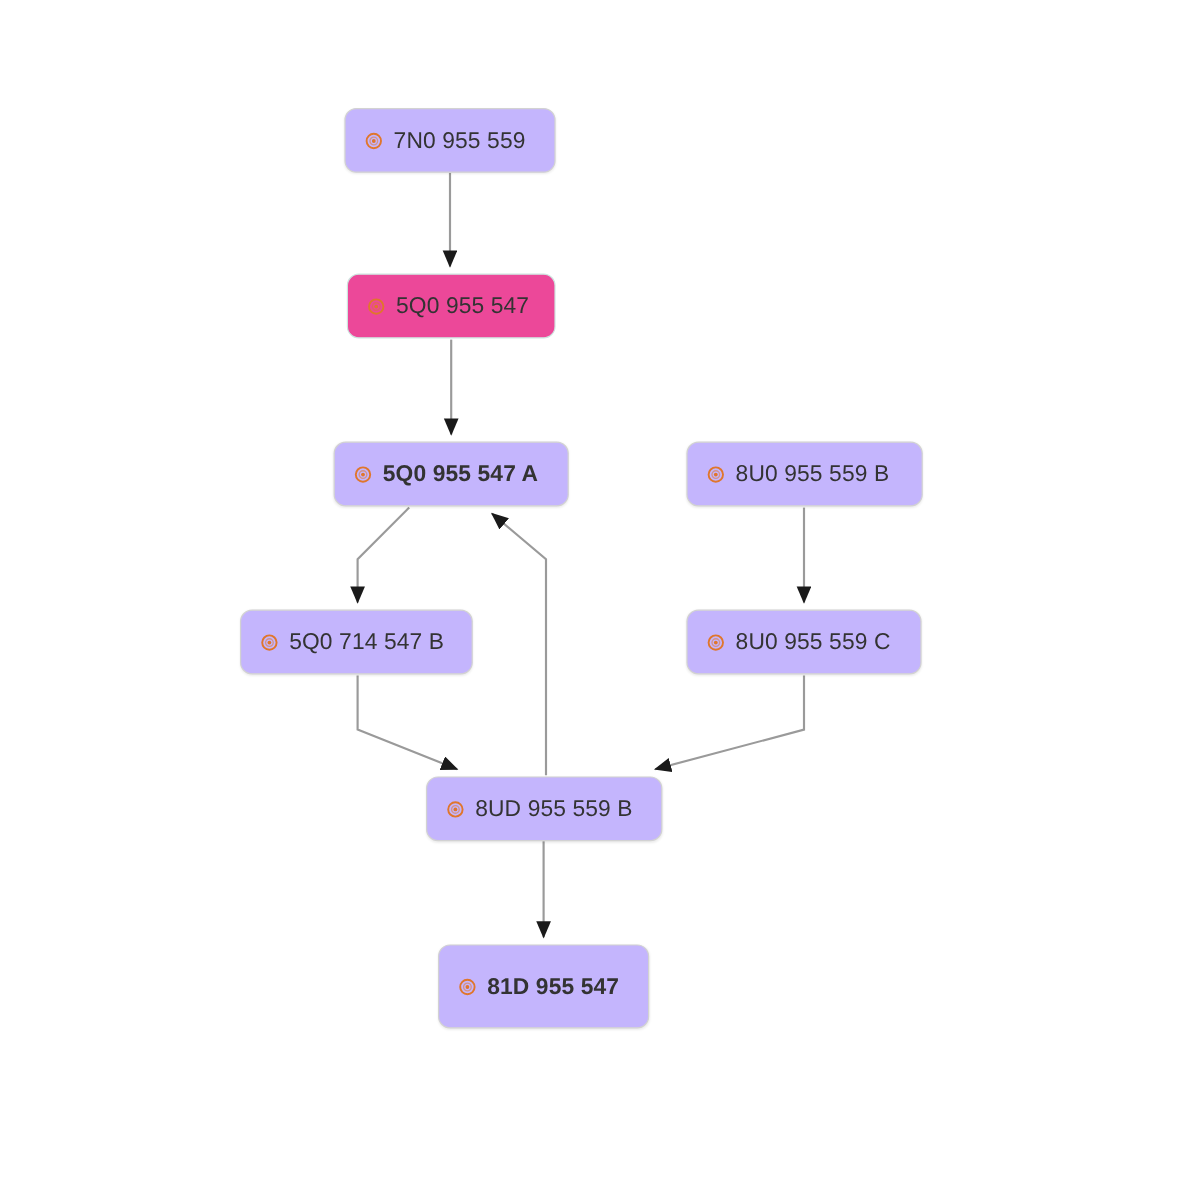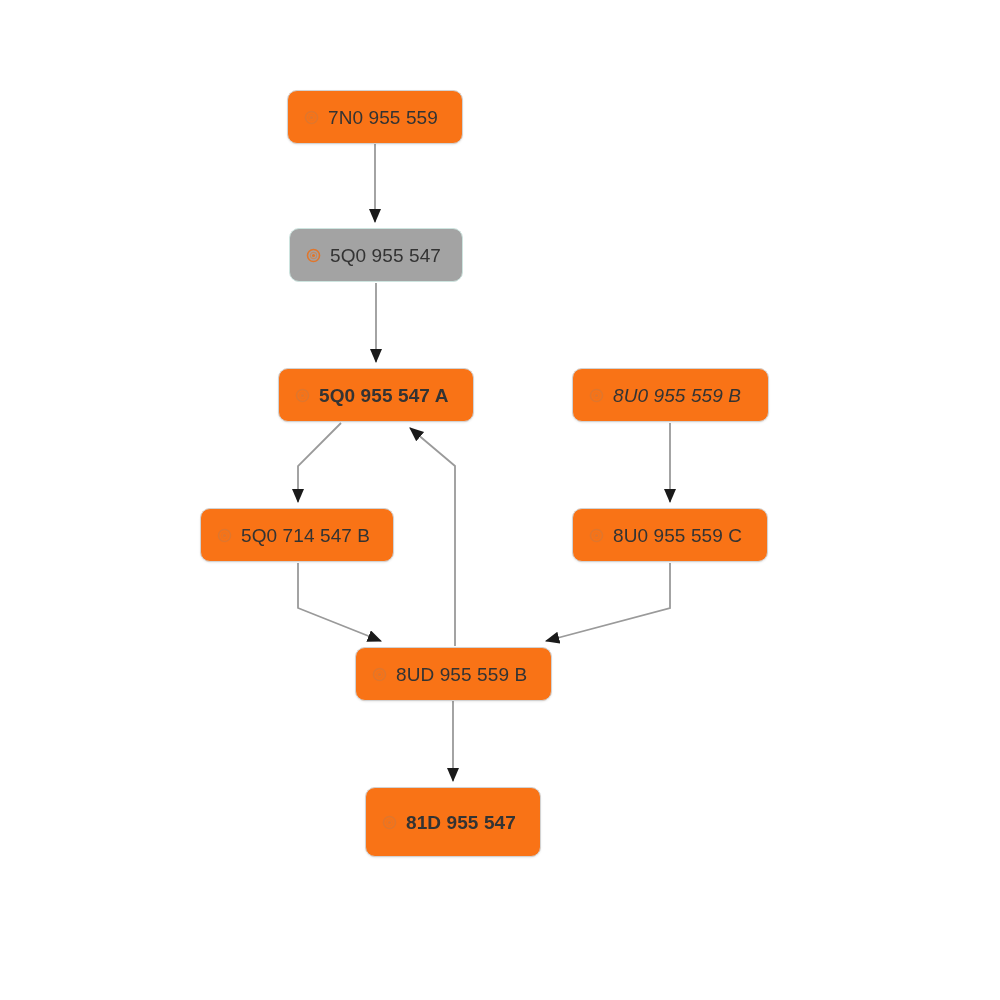--- a/index.html
+++ b/index.html
@@ -29,27 +29,27 @@
   }
   .node {
     position: absolute;
     box-sizing: border-box;
     display: flex;
     align-items: center;
     gap: 9px;
     padding: 0 16px;
     border: 1px solid #d2d2d2;
     border-radius: 10px;
-    background: #f97316;
+    background: #c4b5fd;
     box-shadow: 0 1px 2px rgba(0,0,0,0.08);
     white-space: nowrap;
     z-index: 2;
   }
   .node.highlight {
-    background: #a3a3a3;
+    background: #ec4899;
     border-color: #cde4df;
     box-shadow: none;
   }
   .node-icon {
     flex: 0 0 auto;
     width: 15px;
     height: 15px;
     display: block;
   }
   .node-label {
@@ -100,21 +100,21 @@
         <span class="node-label" style="color: rgb(51, 51, 51);">5Q0 955 547</span>
       </div>
       <div class="node" style="left: 278px; top: 368px; width: 196px; height: 54px;">
         <svg class="node-icon" viewBox="0 0 16 16">
           <circle cx="8" cy="8" r="6.4" fill="none" stroke="#e0762c" stroke-width="1.7"></circle>
           <circle cx="8" cy="8" r="3.4" fill="none" stroke="#e0762c" stroke-width="1.2" opacity="0.55"></circle>
           <circle cx="8" cy="8" r="1.7" fill="#e0762c"></circle>
         </svg>
         <span class="node-label" style="color: rgb(51, 51, 51); font-weight: bold;">5Q0 955 547 A</span>
       </div>
-      <div class="node" style="left: 572px; top: 368px; width: 197px; height: 54px; font-style: italic;">
+      <div class="node" style="left: 572px; top: 368px; width: 197px; height: 54px;">
         <svg class="node-icon" viewBox="0 0 16 16">
           <circle cx="8" cy="8" r="6.4" fill="none" stroke="#e0762c" stroke-width="1.7"></circle>
           <circle cx="8" cy="8" r="3.4" fill="none" stroke="#e0762c" stroke-width="1.2" opacity="0.55"></circle>
           <circle cx="8" cy="8" r="1.7" fill="#e0762c"></circle>
         </svg>
         <span class="node-label" style="color: rgb(51, 51, 51);">8U0 955 559 B</span>
       </div>
       <div class="node" style="left: 200px; top: 508px; width: 194px; height: 54px;">
         <svg class="node-icon" viewBox="0 0 16 16">
           <circle cx="8" cy="8" r="6.4" fill="none" stroke="#e0762c" stroke-width="1.7"></circle>

